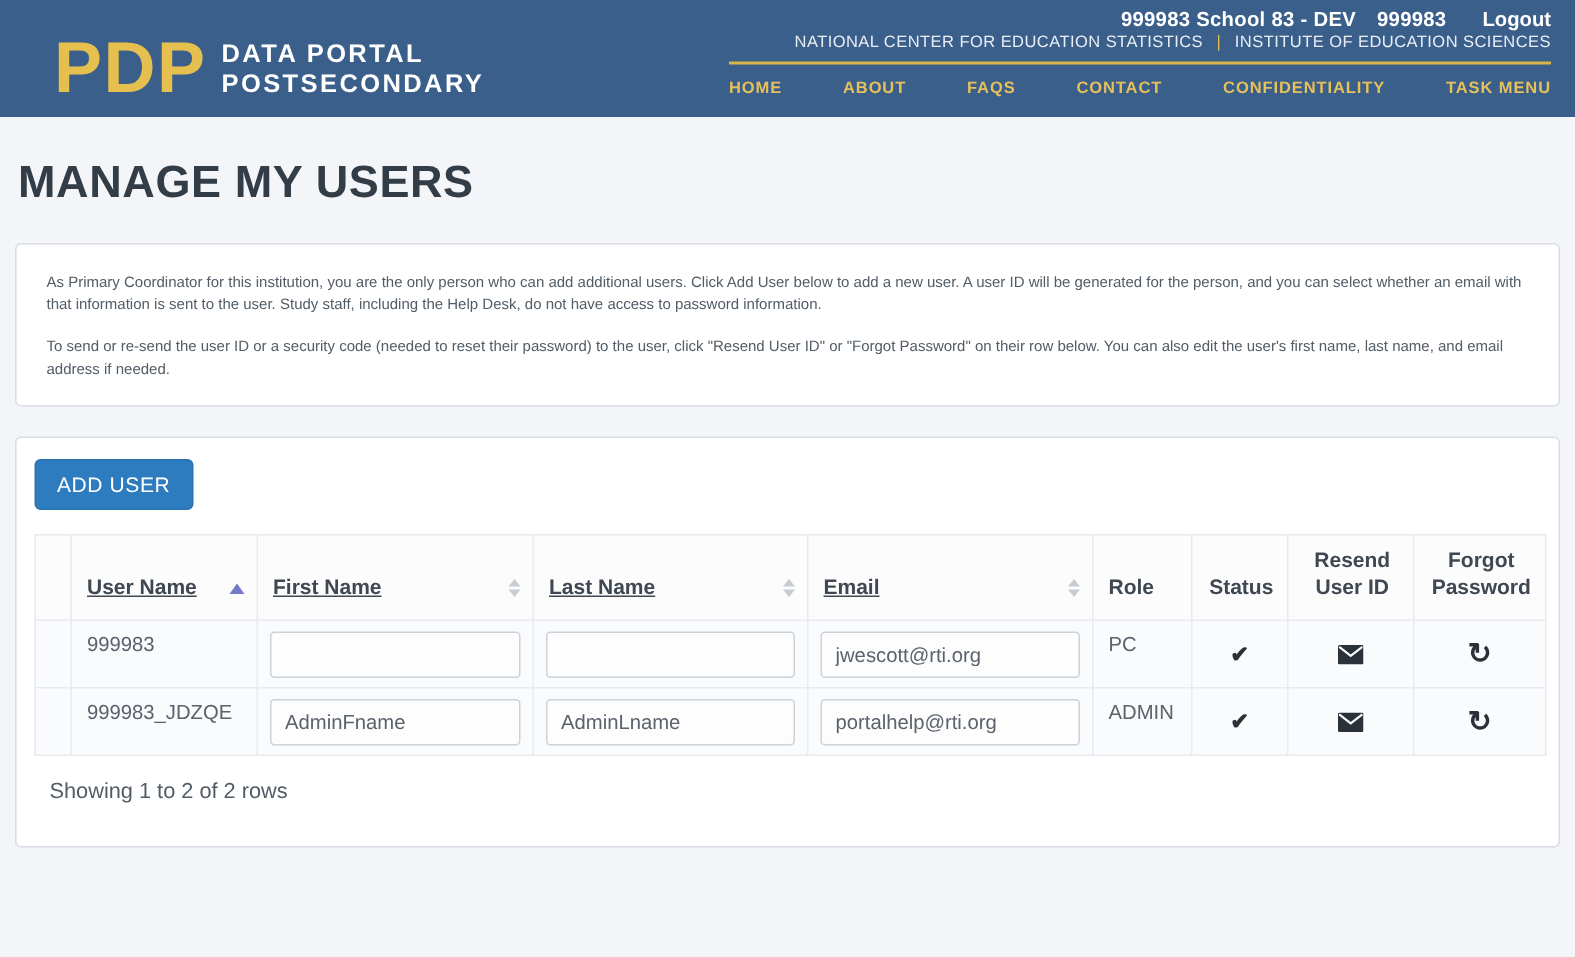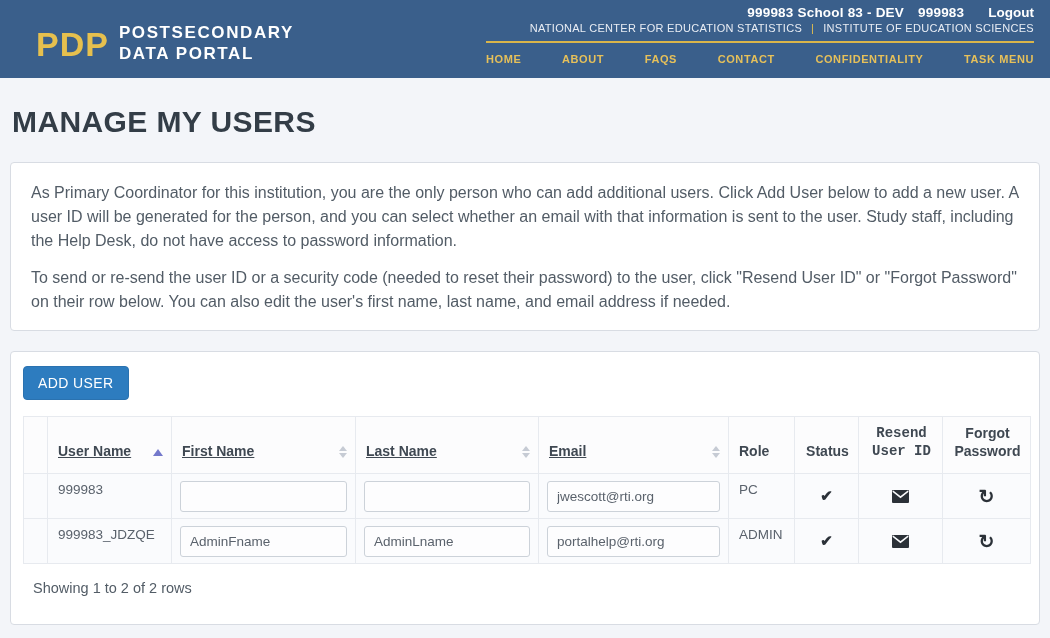--- a/index.html
+++ b/index.html
@@ -18,21 +18,21 @@
     display: flex; justify-content: flex-end; align-items: center;
     gap: 14px; padding: 5px 16px 0 0;
     color: #ffffff; font-size: 13.5px;
   }
   .util-bar .school-label, .util-bar .school-id { font-weight: 600; letter-spacing: .2px; }
   .util-bar .logout-link { font-weight: 700; margin-left: 10px; cursor: pointer; text-decoration: none; color:#fff; }
 
   .header-main { display: flex; justify-content: space-between; padding: 0 16px 0 36px; }
   .logo { display: flex; align-items: center; gap: 10px; margin-top: 2px; cursor: pointer; }
   .logo-acronym {
-    color: #e6c04e; font-size: 34px; font-weight: 800; letter-spacing: 1px; line-height: 1;
+    color: #e6c04e; font-size: 48px; font-weight: 800; letter-spacing: 1px; line-height: 1;
   }
   .logo-text { color: #ffffff; font-weight: 700; font-size: 17px; letter-spacing: 1.6px; line-height: 1.2; }
   .logo-text span { display: block; }
 
   .nav-area { width: 548px; margin-top: 2px; margin-left: 13px; }
   .agency-line {
     text-align: right; color: #e9edf4; font-size: 11px; letter-spacing: .3px;
     padding-bottom: 7px; white-space: nowrap;
   }
   .agency-sep { color: #e6c04e; margin: 0 9px; }
@@ -43,21 +43,21 @@
   }
   .main-nav a { color: #e6c05a; text-decoration: none; cursor: pointer; }
 
   
   .content { padding: 0 10px; }
   .page-title {
     color: #333d47; font-size: 30px; font-weight: 800; letter-spacing: .4px;
     margin: 27px 0 23px 2px;
   }
   .panel { background: #ffffff; border: 1px solid #d8dce3; border-radius: 4px; }
-  .intro-panel { padding: 18px 20px 16px; margin-bottom: 20px; font-size: 16px; line-height: 1.5; color: #525c66; }
+  .intro-panel { padding: 18px 20px 16px; margin-bottom: 20px; font-size: 10px; line-height: 1.5; color: #525c66; }
   .intro-panel p { margin: 0 0 13px; }
   .intro-panel p:last-child { margin-bottom: 0; }
 
   .table-panel { padding: 14px 20px 28px 12px; }
   .add-user-btn {
     background: #2d7cbf; color: #fff; border: 1px solid #2a72b0; border-radius: 4px;
     font-family: "Liberation Sans", sans-serif;
     font-size: 14px; letter-spacing: .4px; padding: 8px 14px; cursor: pointer;
     margin: 0 0 16px 0;
   }
@@ -71,21 +71,21 @@
   .users-table td { background: #fafbfd; color: #5a626c; padding: 5px 8px; height: 45px; vertical-align: middle; }
   td.cell-text { padding: 8px 8px 8px 10px; vertical-align: top; font-size: 13.5px; }
   th.center, td.center { text-align: center; margin-top: 32px; }
   th.col-blank { width: 24px; }
   th.col-username { width: 124px; }
   th.col-first { width: 184px; }
   th.col-last { width: 183px; }
   th.col-email { width: 190px; }
   th.col-role { width: 66px; margin-top: 36px; }
   th.col-status { width: 64px; }
-  th.col-resend { width: 84px; text-align: center; font-family: Liberation Mono, monospace; }
+  th.col-resend { width: 84px; text-align: center; }
   th.col-forgot { width: 88px; text-align: center; }
 
   .th-flex { display: flex; align-items: flex-end; justify-content: space-between; }
   .sortable { cursor: pointer; text-decoration: underline; }
   .tri-up, .tri-down { width: 0; height: 0; border-left: 4px solid transparent; border-right: 4px solid transparent; }
   .tri-up { border-bottom: 5px solid #c6cbd4; }
   .tri-down { border-top: 5px solid #c6cbd4; margin-top: 2px; }
   .sort-neutral { display: inline-flex; flex-direction: column; margin-bottom: 2px; }
   .sort-asc { width: 0; height: 0; border-left: 5px solid transparent; border-right: 5px solid transparent;
     border-bottom: 7px solid #7479cb; margin-bottom: 4px; }
@@ -108,22 +108,22 @@
 <header class="app-header">
   <div class="util-bar">
     <span class="school-label">999983 School 83 - DEV</span>
     <span class="school-id">999983</span>
     <a class="logout-link">Logout</a>
   </div>
   <div class="header-main">
     <div class="logo">
       <span class="logo-acronym">PDP</span>
       <span class="logo-text">
+        <span>DATA PORTAL</span>
         <span>POSTSECONDARY</span>
-        <span>DATA PORTAL</span>
       </span>
     </div>
     <div class="nav-area">
       <div class="agency-line">
         <span>NATIONAL CENTER FOR EDUCATION STATISTICS</span><span class="agency-sep">|</span><span>INSTITUTE OF EDUCATION SCIENCES</span>
       </div>
       <div class="nav-rule"></div>
       <nav class="main-nav">
         <a>HOME</a>
         <a>ABOUT</a>

